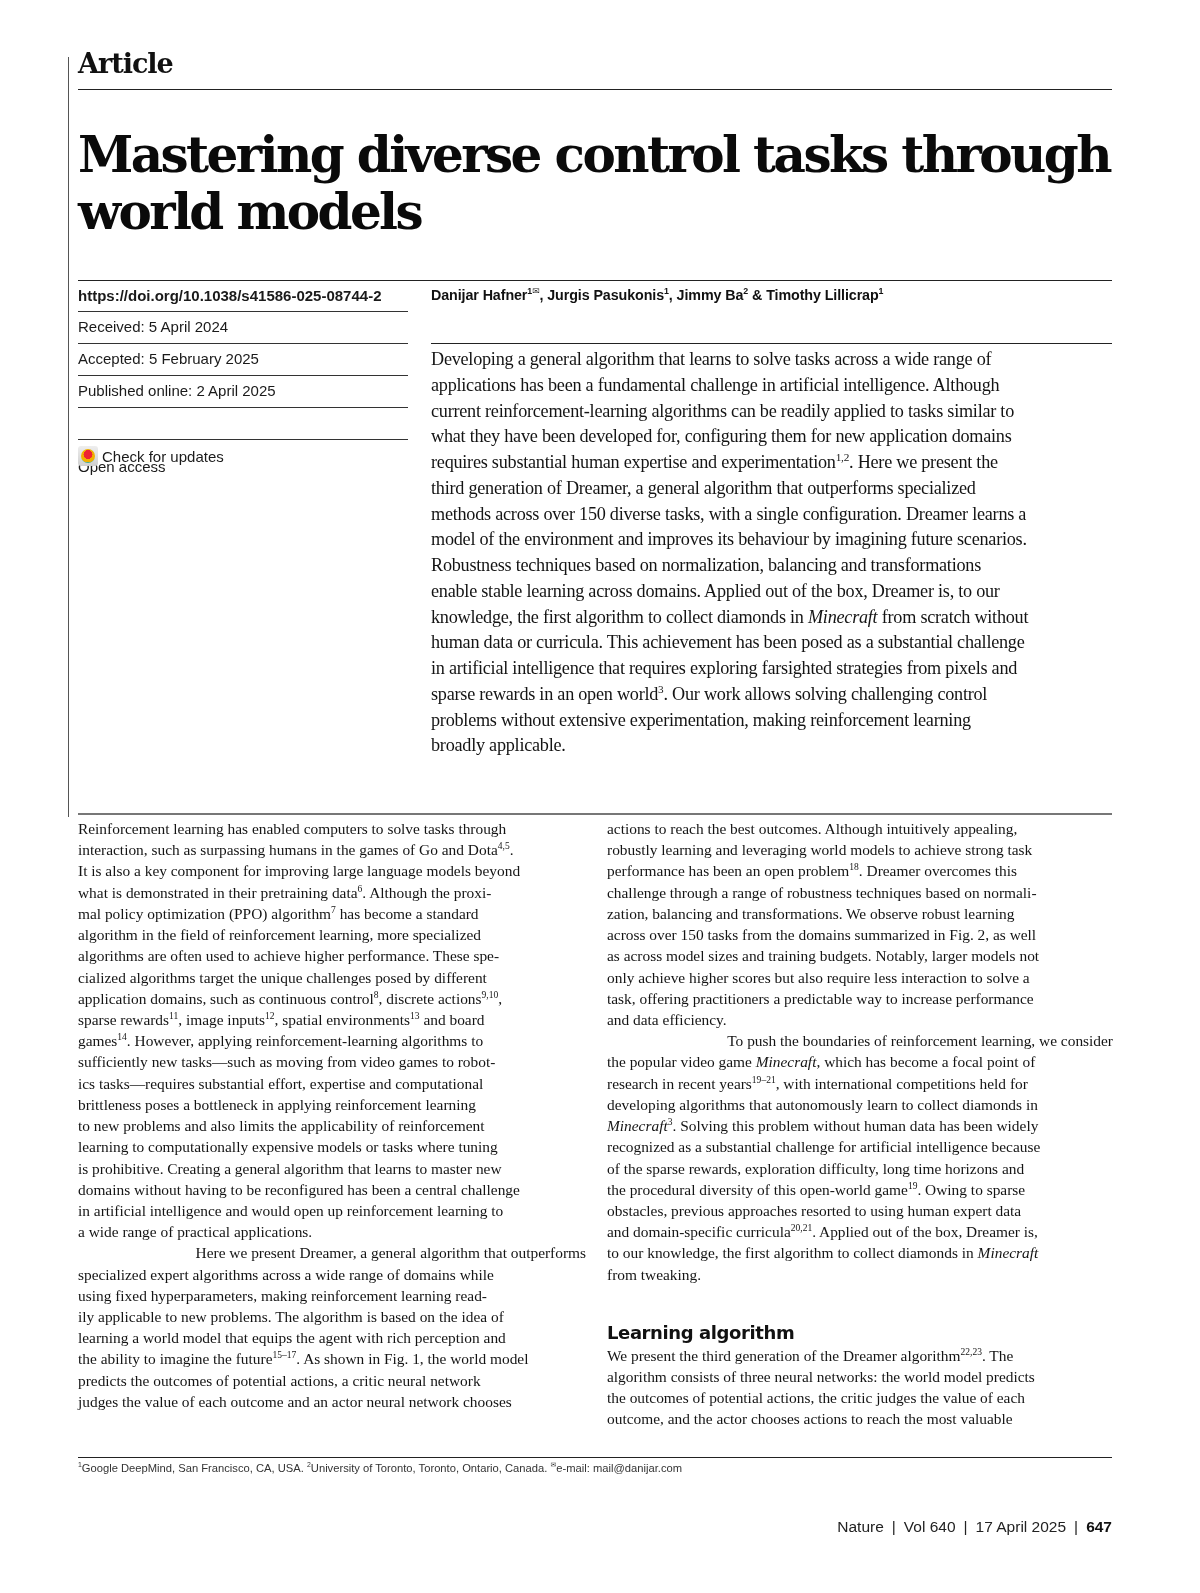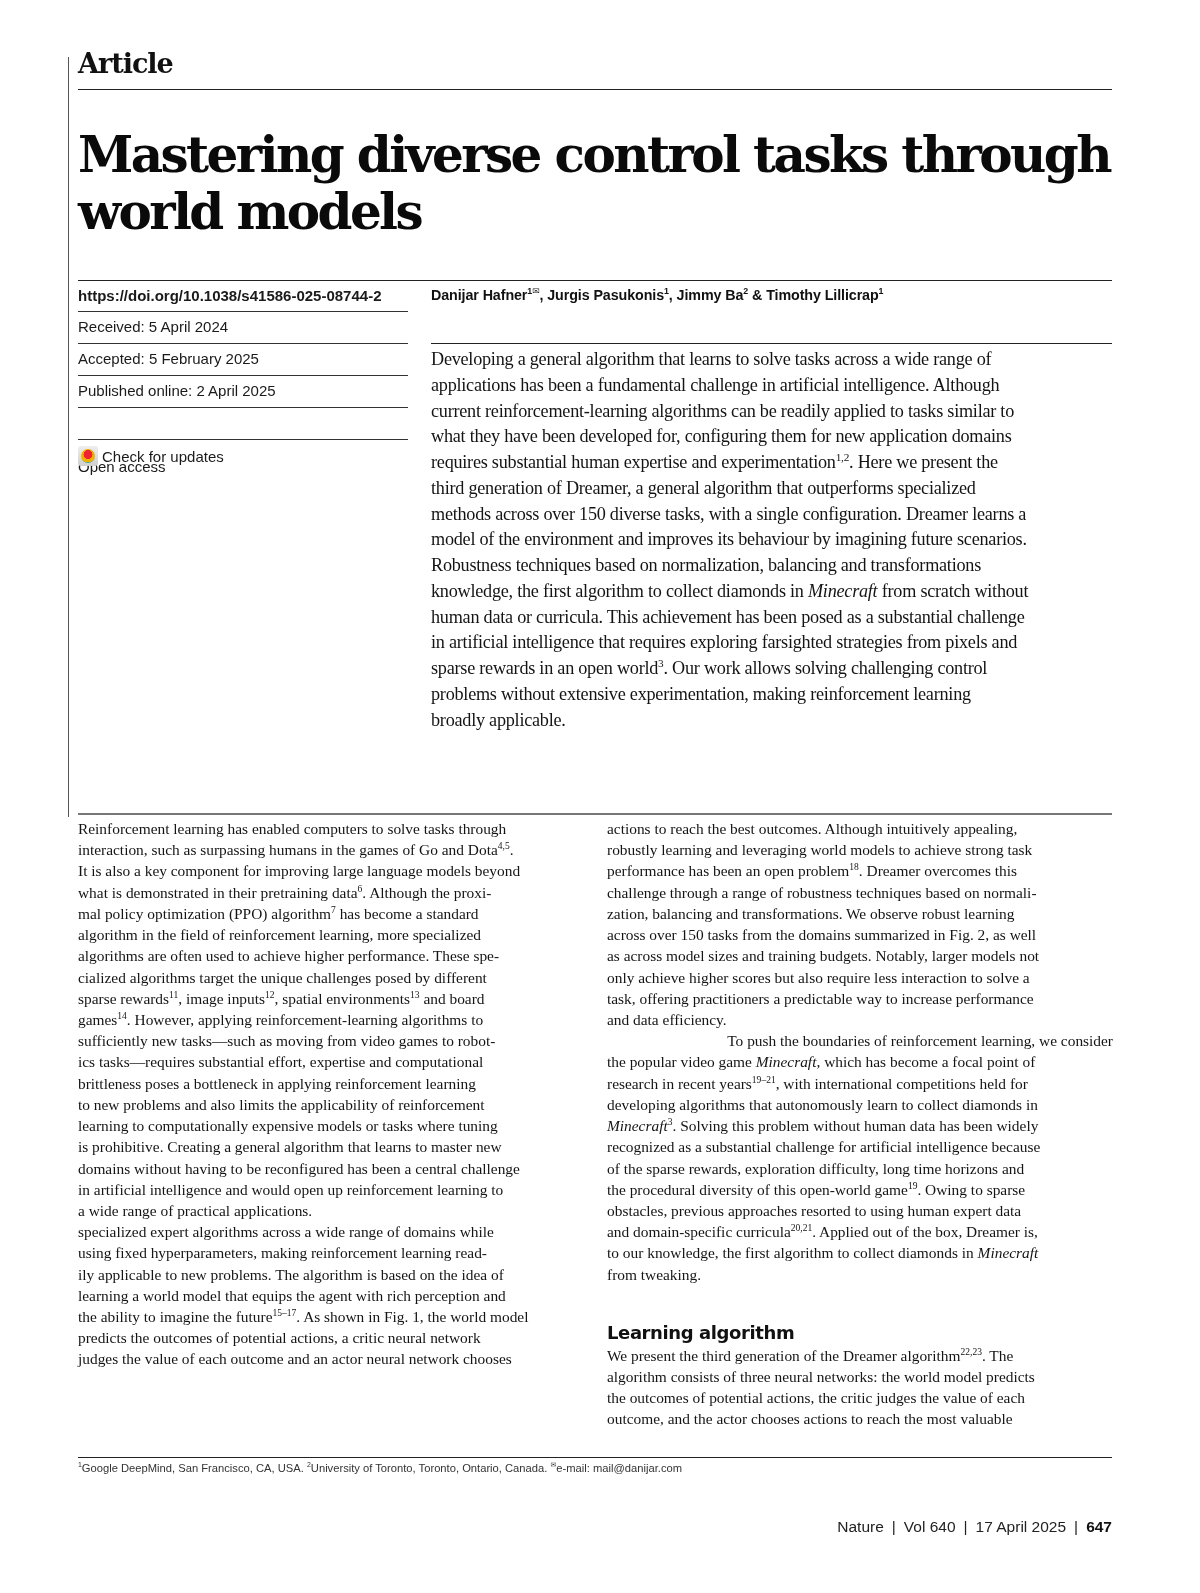--- a/index.html
+++ b/index.html
@@ -70,50 +70,53 @@
 <div class="abs abstract">
   <p>Developing a general algorithm that learns to solve tasks across a wide range of</p>
   <p>applications has been a fundamental challenge in artificial intelligence. Although</p>
   <p>current reinforcement-learning algorithms can be readily applied to tasks similar to</p>
   <p>what they have been developed for, configuring them for new application domains</p>
   <p><span>requires substantial human expertise and experimentation</span><sup>1,2</sup><span>. Here we present the</span></p>
   <p>third generation of Dreamer, a general algorithm that outperforms specialized</p>
   <p>methods across over 150 diverse tasks, with a single configuration. Dreamer learns a</p>
   <p>model of the environment and improves its behaviour by imagining future scenarios.</p>
   <p>Robustness techniques based on normalization, balancing and transformations</p>
+  <p>enable stable learning across domains. Applied out of the box, Dreamer is, to our</p>
   <p><span>knowledge, the first algorithm to collect diamonds in </span><em>Minecraft</em><span> from scratch without</span></p>
   <p>human data or curricula. This achievement has been posed as a substantial challenge</p>
   <p>in artificial intelligence that requires exploring farsighted strategies from pixels and</p>
   <p><span>sparse rewards in an open world</span><sup>3</sup><span>. Our work allows solving challenging control</span></p>
   <p>problems without extensive experimentation, making reinforcement learning</p>
   <p>broadly applicable.</p>
 </div>
 
 <div class="body-rule"></div>
 
 <div class="col col-left">
   <p>Reinforcement learning has enabled computers to solve tasks through</p>
   <p><span>interaction, such as surpassing humans in the games of Go and Dota</span><sup>4,5</sup><span>.</span></p>
   <p>It is also a key component for improving large language models beyond</p>
   <p><span>what is demonstrated in their pretraining data</span><sup>6</sup><span>. Although the proxi-</span></p>
   <p><span>mal policy optimization (PPO) algorithm</span><sup>7</sup><span> has become a standard</span></p>
   <p>algorithm in the field of reinforcement learning, more specialized</p>
   <p>algorithms are often used to achieve higher performance. These spe-</p>
   <p>cialized algorithms target the unique challenges posed by different</p>
+  <p><span>application domains, such as continuous control</span><sup>8</sup><span>, discrete actions</span><sup>9,10</sup><span>,</span></p>
   <p><span>sparse rewards</span><sup>11</sup><span>, image inputs</span><sup>12</sup><span>, spatial environments</span><sup>13</sup><span> and board</span></p>
   <p><span>games</span><sup>14</sup><span>. However, applying reinforcement-learning algorithms to</span></p>
   <p>sufficiently new tasks—such as moving from video games to robot-</p>
   <p>ics tasks—requires substantial effort, expertise and computational</p>
   <p>brittleness poses a bottleneck in applying reinforcement learning</p>
   <p>to new problems and also limits the applicability of reinforcement</p>
   <p>learning to computationally expensive models or tasks where tuning</p>
   <p>is prohibitive. Creating a general algorithm that learns to master new</p>
   <p>domains without having to be reconfigured has been a central challenge</p>
   <p>in artificial intelligence and would open up reinforcement learning to</p>
   <p>a wide range of practical applications.</p>
+  <p class="indent">Here we present Dreamer, a general algorithm that outperforms</p>
   <p>specialized expert algorithms across a wide range of domains while</p>
   <p>using fixed hyperparameters, making reinforcement learning read-</p>
   <p>ily applicable to new problems. The algorithm is based on the idea of</p>
   <p>learning a world model that equips the agent with rich perception and</p>
   <p><span>the ability to imagine the future</span><sup>15–17</sup><span>. As shown in Fig. 1, the world model</span></p>
   <p>predicts the outcomes of potential actions, a critic neural network</p>
   <p>judges the value of each outcome and an actor neural network chooses</p>
 </div>
 
 <div class="col col-right">

